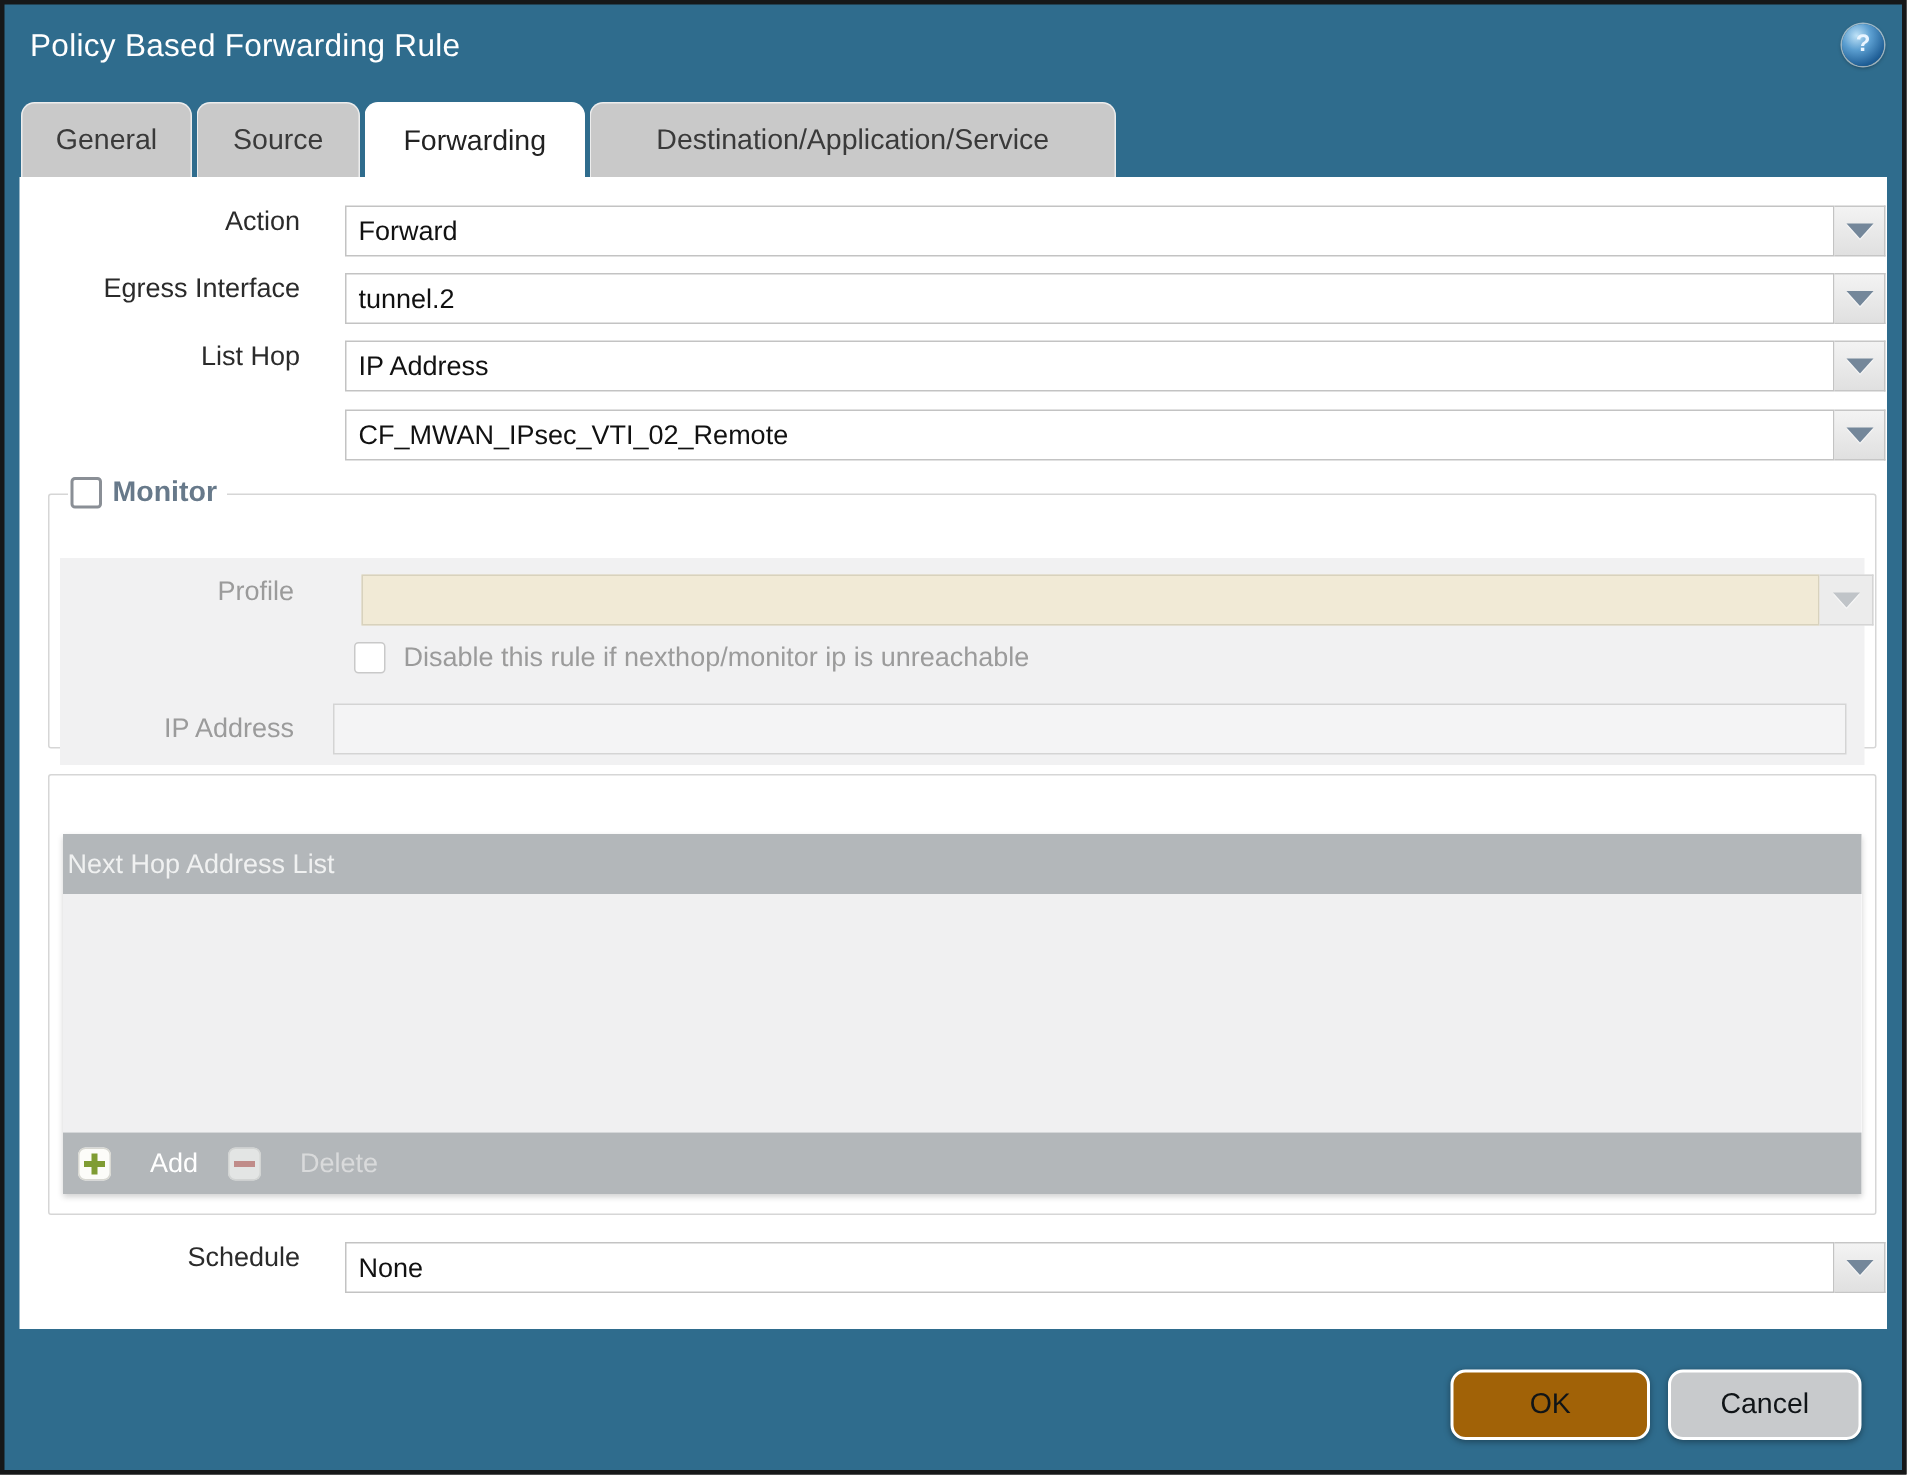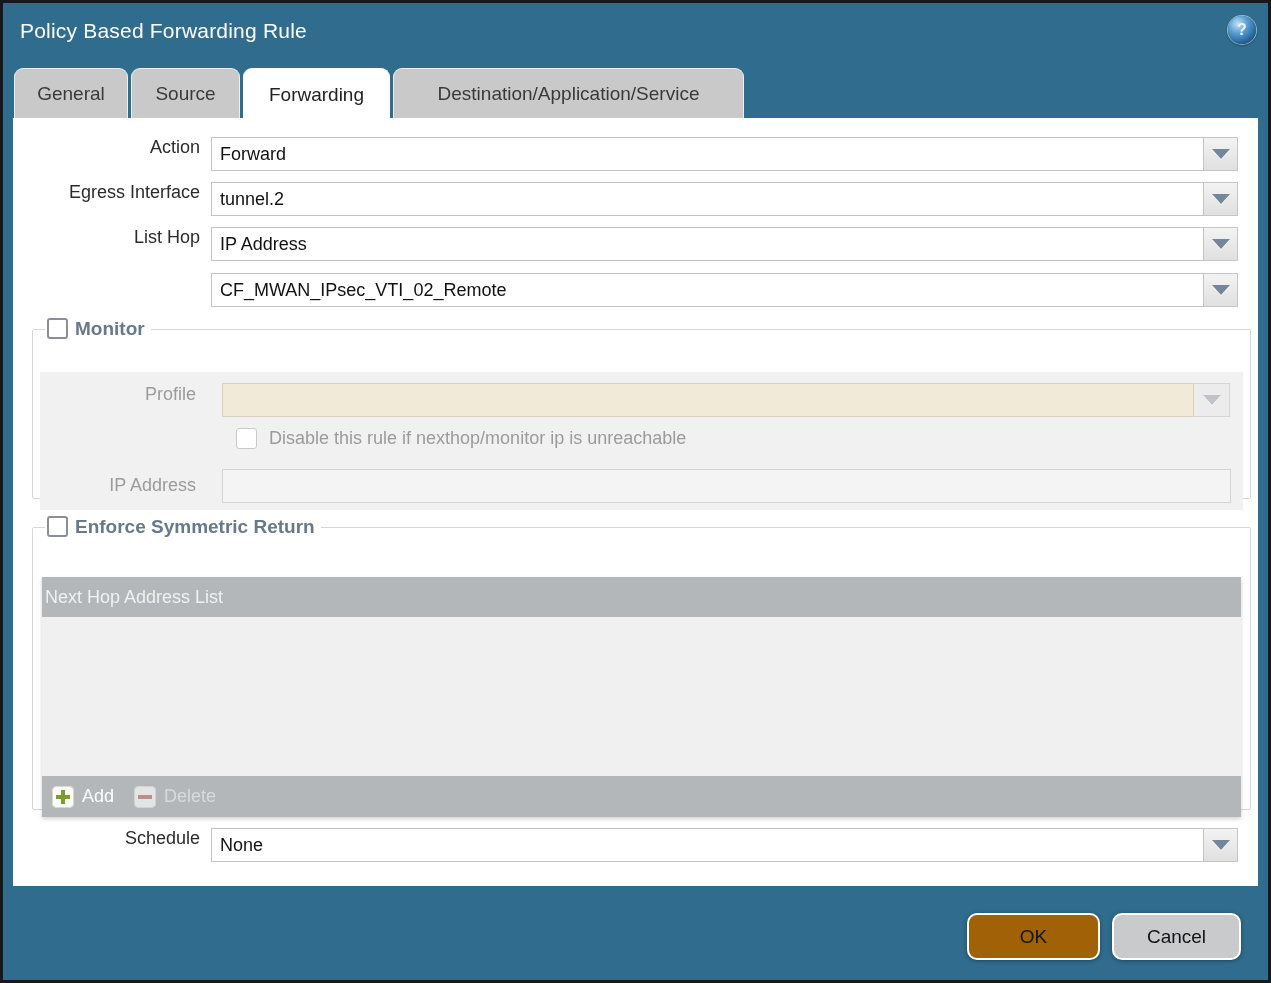--- a/index.html
+++ b/index.html
@@ -22,21 +22,21 @@
     border-radius:9px 9px 0 0; color:#3a3a3a; font-size:19px; display:flex; align-items:center;
     justify-content:center; cursor:pointer; }
   .tab.t0 { width:114px; } .tab.t1 { width:109px; } .tab.t2 { width:351px; }
   .tab.active { width:147px; height:53px; background:#ffffff; border-color:#ffffff; color:#222; z-index:3; }
 
   
   .content { position:absolute; left:10px; top:115px; width:1245px; height:768px; background:#ffffff; z-index:2; }
 
   .frow { position:absolute; left:0; display:flex; height:34px; }
   .flabel { width:198px; text-align:right; padding-right:11px; font-size:18px; color:#2b2b2b; }
-  .fgroup { display:flex; height:24px; }
+  .fgroup { display:flex; height:24px;margin-left:19px; }
   .fld { height:34px; border:1px solid #c3c3c3; background:#fff; font-family:"Liberation Sans",sans-serif;
     font-size:18px; color:#111; padding:0 8px; outline:none; }
   .trigger { width:34px; height:34px; background:linear-gradient(#f3f3f3,#e0e0e0); border:1px solid #c6c6c6;
     border-left:none; display:flex; align-items:center; justify-content:center; cursor:pointer; }
   .arrow { width:0; height:0; border-left:9px solid transparent; border-right:9px solid transparent;
     border-top:10px solid #74879a; filter:drop-shadow(0 1px 0 rgba(255,255,255,.7)); }
   .trigger.disabled { background:#ececec; border-color:#d5d5d5; cursor:default; }
   .trigger.disabled .arrow { border-top-color:#c0c4c8; }
 
   .row-action   { top:19px; }
@@ -62,21 +62,21 @@
   .cb.small { width:21px; height:21px; border:1px solid #c9c9c9; border-radius:3px; cursor:default; }
   .dis-text { font-size:18px; color:#9b9b9b; margin-left:12px; }
   .prow-ip { top:97px; left:0; }
   .fld.disabled { width:1009px; background:#f4f4f5; border-color:#d4d4d4; color:#9b9b9b; }
 
   .fs-enforce { left:19px; top:398px; width:1219px; height:294px; }
   .nh-table { position:absolute; left:9px; top:39px; width:1199px; box-shadow:0 2px 4px rgba(0,0,0,.18); }
   .nh-header { height:40px; background:#b3b7ba; color:#f0f1f1; font-size:18px; display:flex; align-items:center; padding-left:3px; }
   .nh-body { height:159px; background:#f0f0f1; }
   .nh-footer { height:41px; background:#b3b7ba; display:flex; align-items:center; padding-left:10px; }
-  .tool-btn { display:flex; align-items:center; margin-right:20px; cursor:pointer; }
+  .tool-btn { display:flex; align-items:center; margin-right:20px; cursor:pointer;gap:18px; }
   .tool-ic { width:22px; height:22px; border-radius:5px; background:#fcfcf9; box-shadow:inset 0 0 0 1px #d8d8d2;
     display:flex; align-items:center; justify-content:center; margin-right:8px; }
   .plus { position:relative; width:14px; height:14px; }
   .plus::before { content:""; position:absolute; left:0; top:5px; width:14px; height:4px; background:#7f9c33; }
   .plus::after  { content:""; position:absolute; left:5px; top:0; width:4px; height:14px; background:#7f9c33; }
   .minus { width:14px; height:4px; background:#b06a66; }
   .tool-label { font-size:18px; color:#ffffff; }
   .tool-btn.disabled { cursor:default; }
   .tool-btn.disabled .tool-ic { background:#e3e5e4; box-shadow:inset 0 0 0 1px #d2d4d3; }
   .tool-btn.disabled .minus { background:#c08c89; }
@@ -167,24 +167,20 @@
             <span class="dis-text">Disable this rule if nexthop/monitor ip is unreachable</span>
           </div>
           <div class="prow prow-ip">
             <div class="plabel">IP Address</div>
             <input class="fld disabled" type="text" readonly="" value="" style="">
           </div>
         </div>
       </fieldset>
 
       <fieldset class="group fs-enforce">
-        <legend>
-          <span class="cb"></span>
-          <span class="legend-text">Enforce Symmetric Return</span>
-        </legend>
         <div class="nh-table">
           <div class="nh-header">Next Hop Address List</div>
           <div class="nh-body"></div>
           <div class="nh-footer">
             <div class="tool-btn">
               <span class="tool-ic">
                   <span class="plus"></span>
                 </span>
               <span class="tool-label">Add</span>
             </div>

